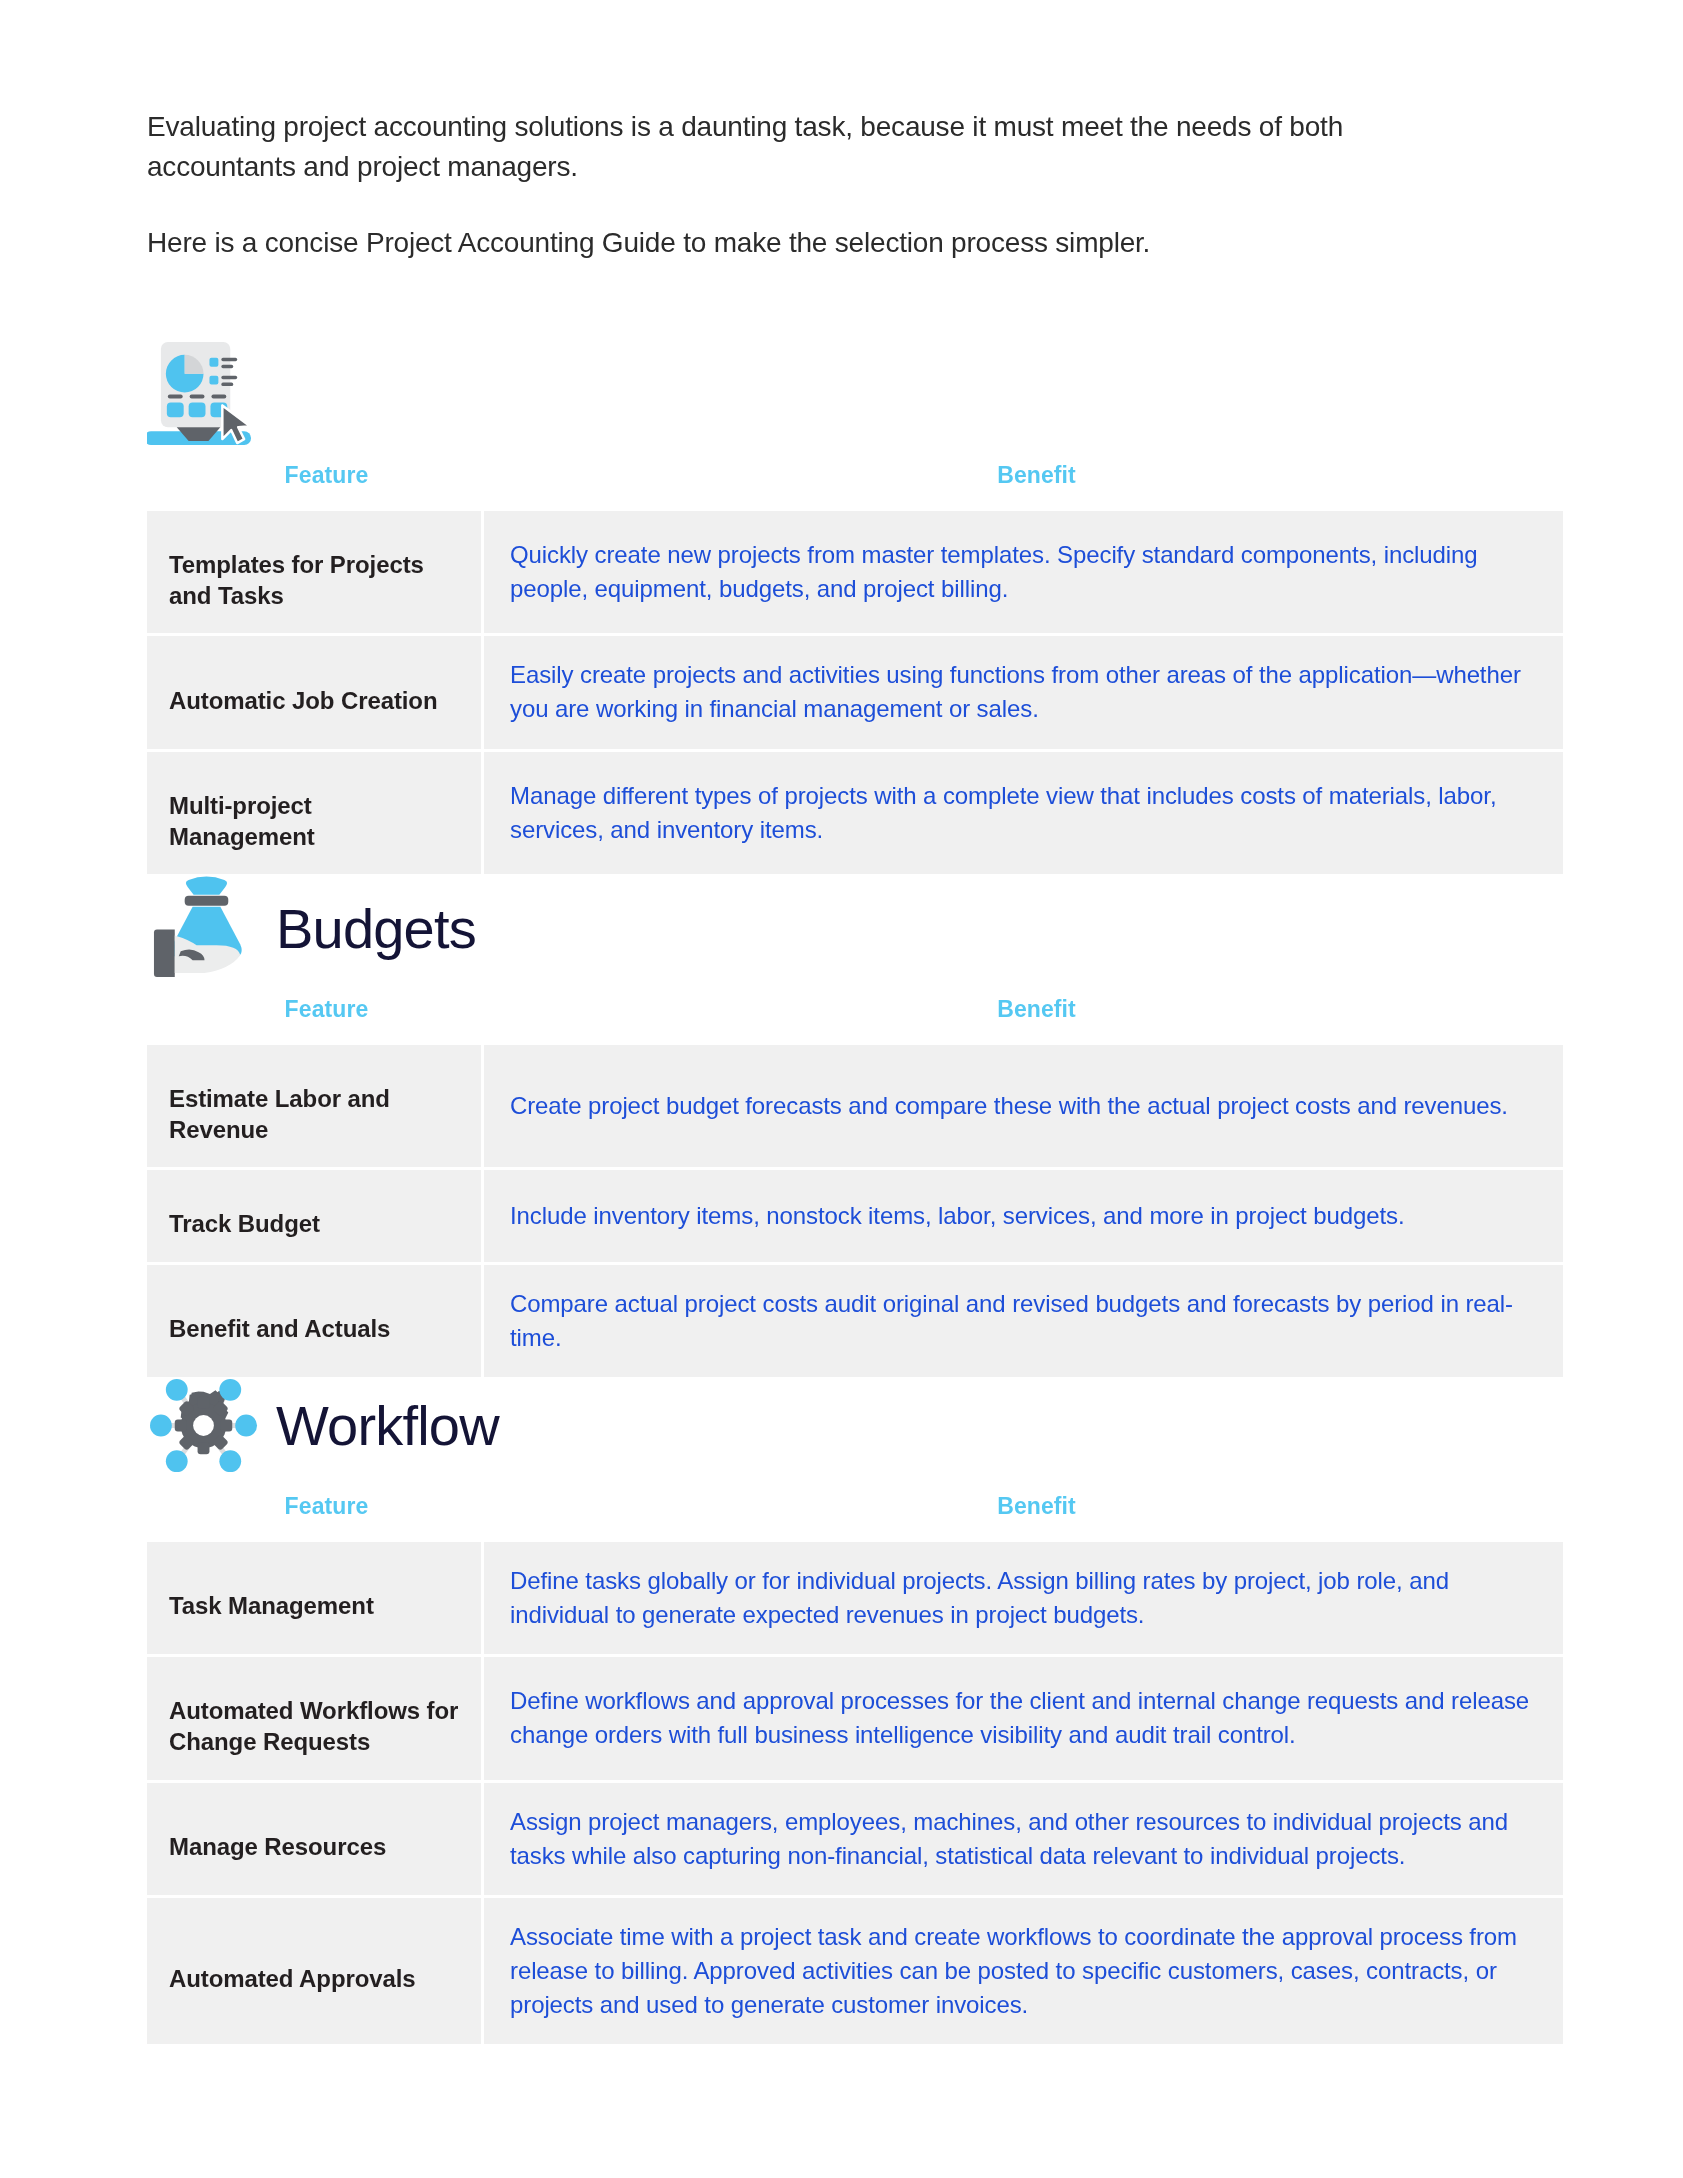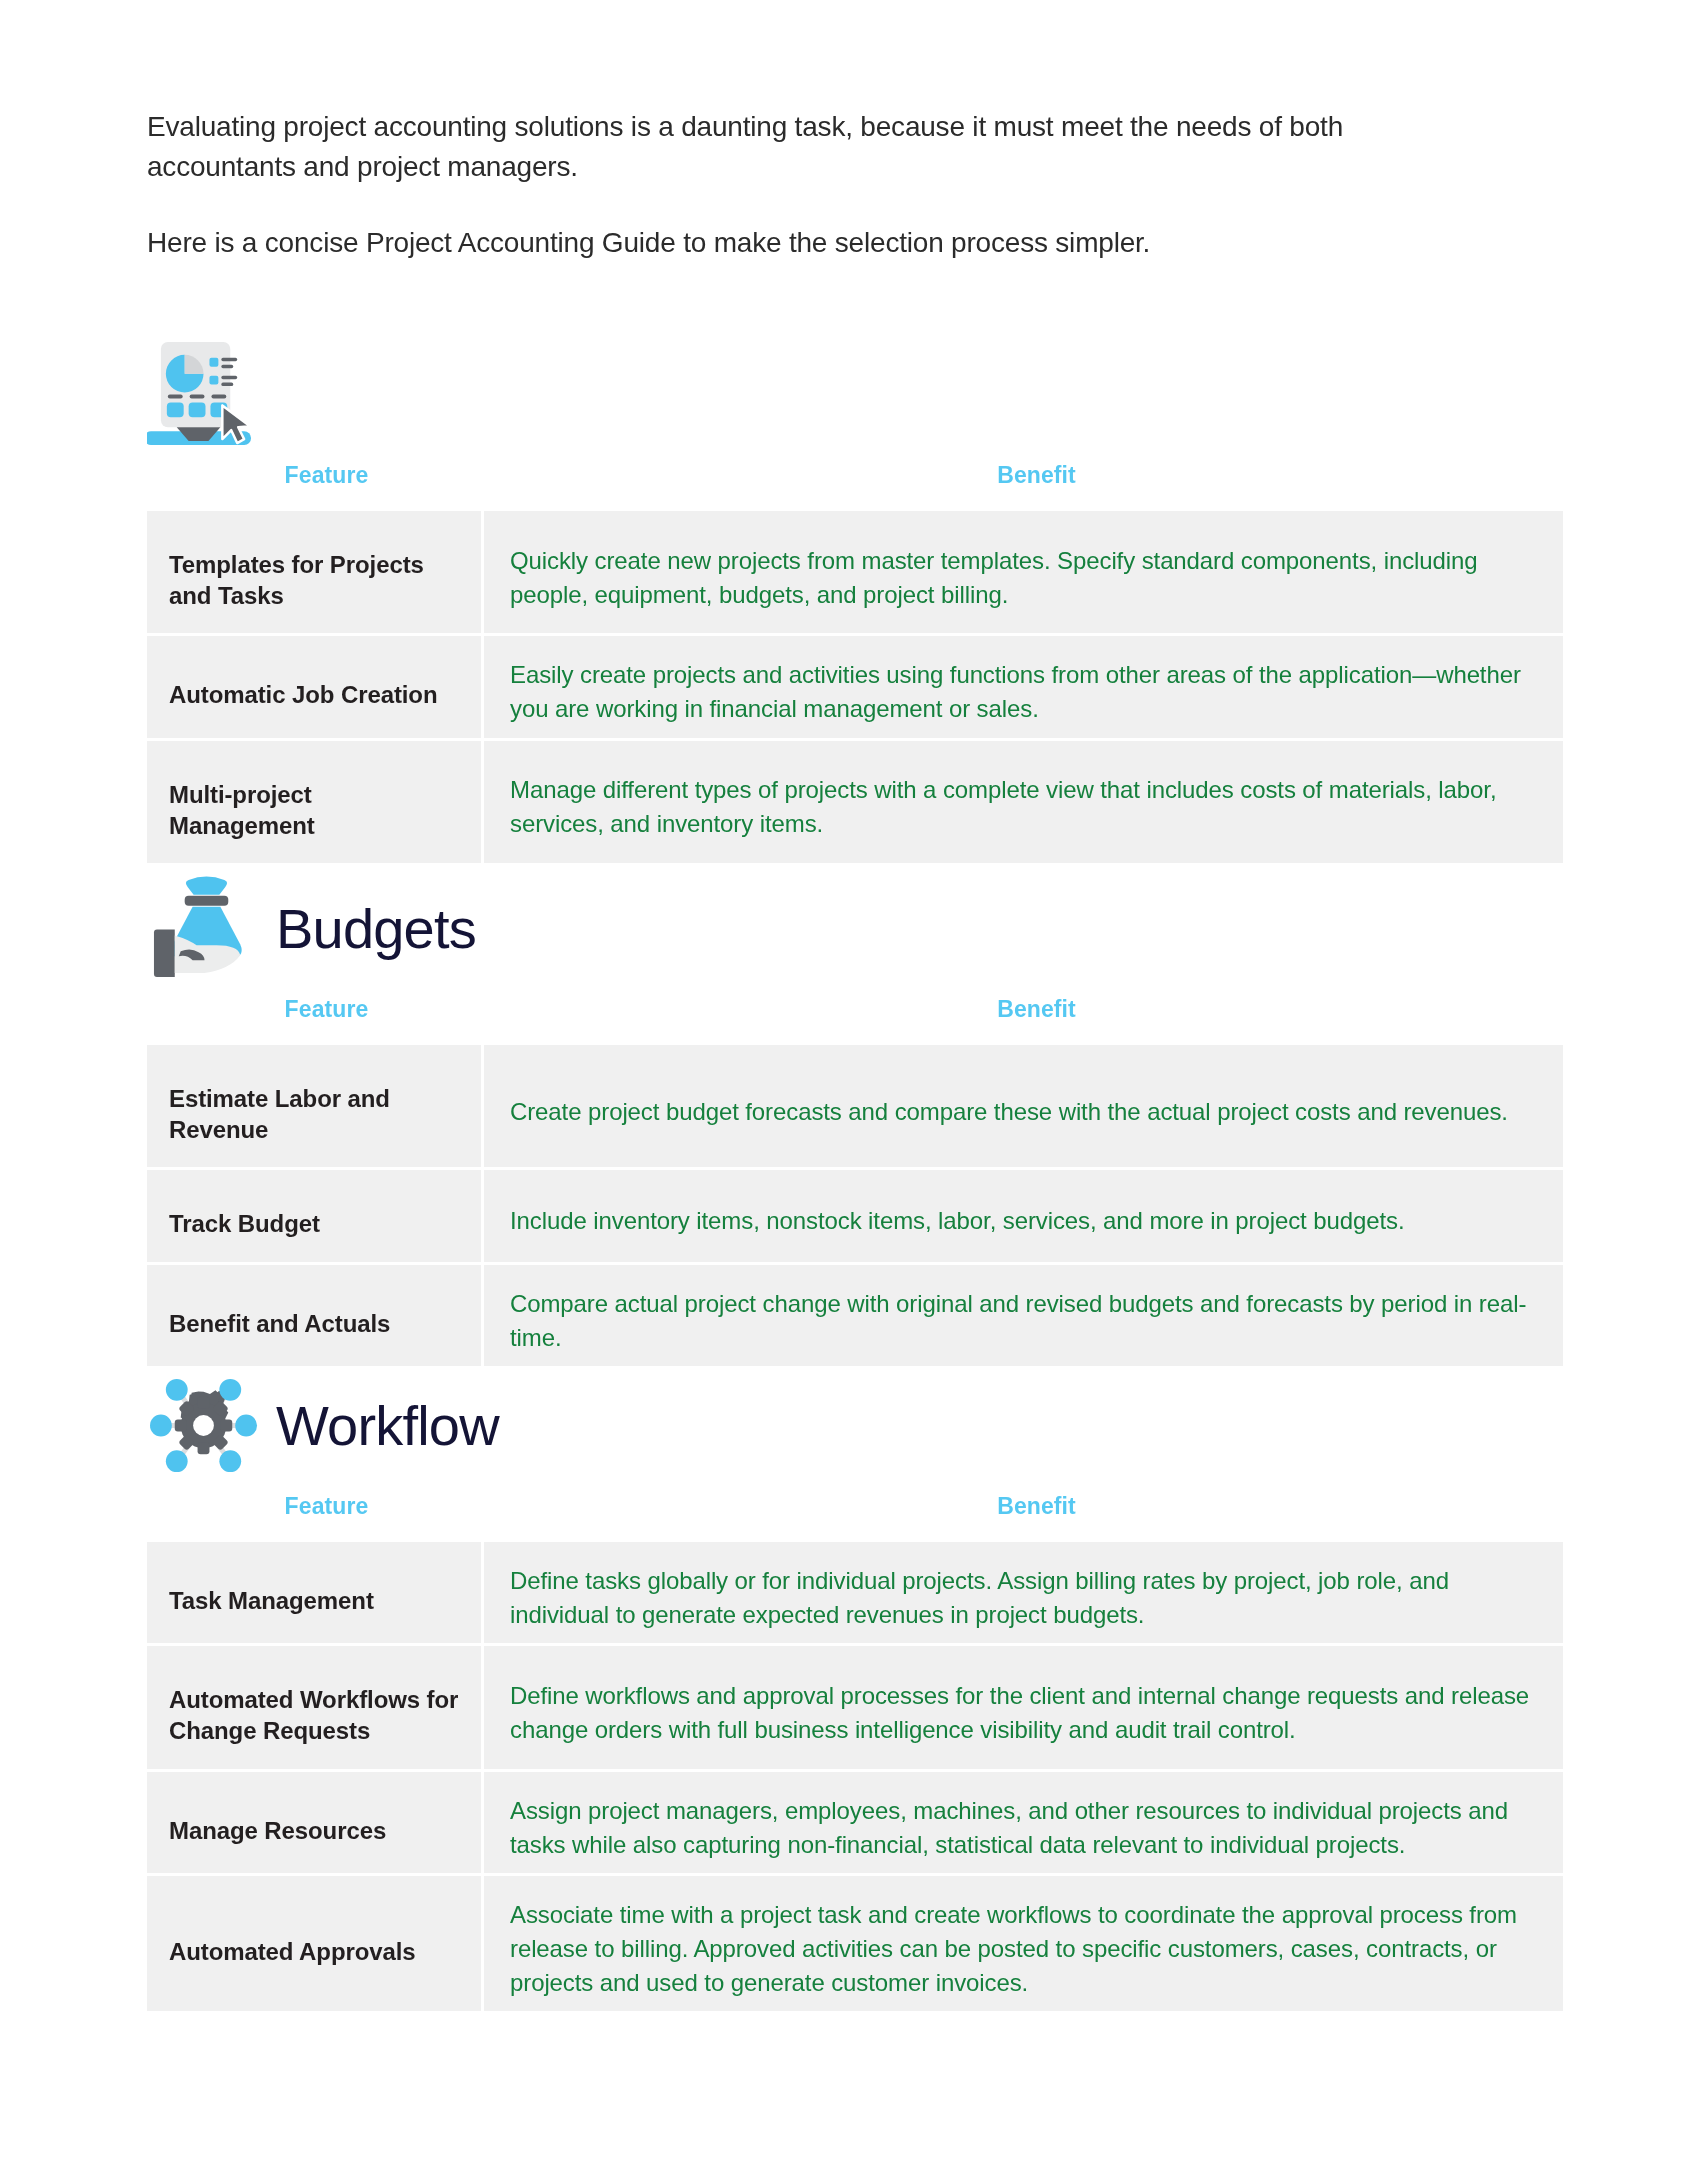--- a/index.html
+++ b/index.html
@@ -101,24 +101,24 @@
   td.feat {
     padding: 38px 18px 22px 22px;
     font-size: 24px;
     font-weight: 700;
     color: #231f20;
     line-height: 1.3;
     border-right: 3px solid #ffffff;
     letter-spacing: -0.1px;
   }
   td.ben {
-    padding: 22px 26px 11px 26px;
+    padding: 22px 26px 22px 26px;
     font-size: 24px;
     font-weight: 400;
-    color: #15803d;
+    color: #1d4ed8;
     line-height: 1.42;
     letter-spacing: -0.1px;
   }
 </style>
 </head>
 <body>
 
 <div class="page">
 
   <div class="intro">
@@ -210,21 +210,21 @@
         <tr>
           <td class="feat">Estimate Labor and Revenue</td>
           <td class="ben">Create project budget forecasts and compare these with the actual project costs and revenues.</td>
         </tr>
         <tr>
           <td class="feat">Track Budget</td>
           <td class="ben">Include inventory items, nonstock items, labor, services, and more in project budgets.</td>
         </tr>
         <tr>
           <td class="feat">Benefit and Actuals</td>
-          <td class="ben">Compare actual project change with original and revised budgets and forecasts by period in real-time.</td>
+          <td class="ben">Compare actual project costs audit original and revised budgets and forecasts by period in real-time.</td>
         </tr>
       </tbody>
     </table>
   </div>
 
   <div class="section" id="sec-2" style="top:1368px;">
     <div class="sec-head">
       <div class="sec-icon">
         <svg viewBox="0 0 116 110" xmlns="http://www.w3.org/2000/svg">
           <g stroke="#dcdddf" stroke-width="5" stroke-linecap="round">

